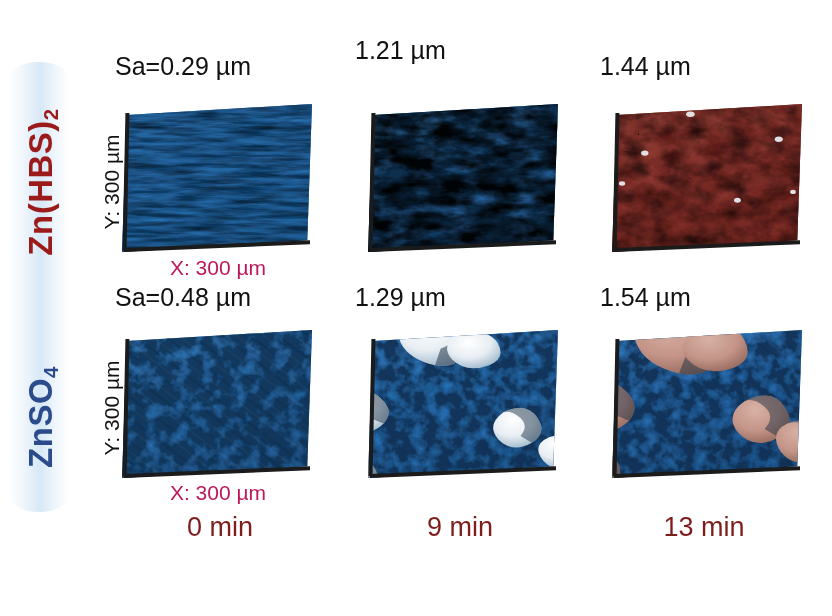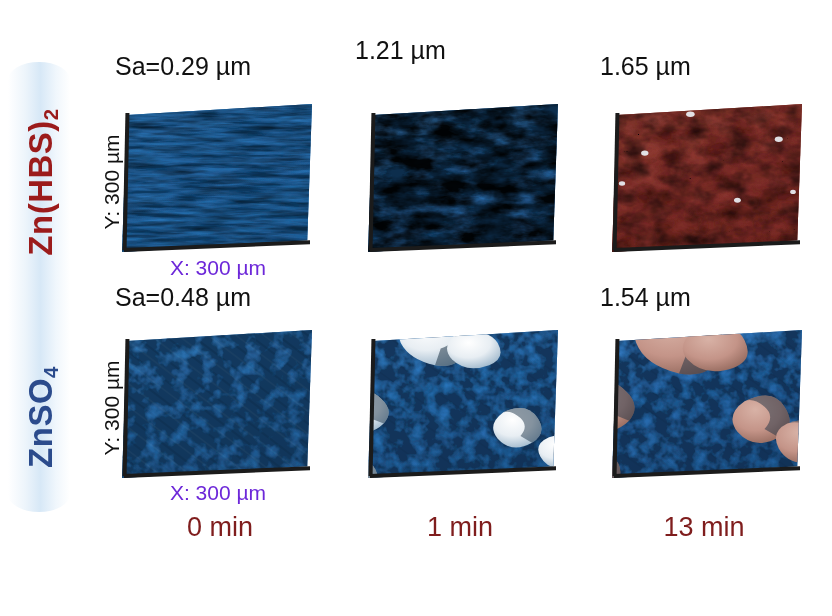--- a/index.html
+++ b/index.html
@@ -115,21 +115,21 @@
     font-size: 21px;
     color: #111111;
     white-space: nowrap;
     transform: rotate(-90deg);
     transform-origin: center center;
     width: 140px; text-align: center;
   }
   .axis-x {
     position: absolute;
     font-size: 21px;
-    color: #6d28d9;
+    color: #be185d;
     white-space: nowrap;
     text-align: center;
     width: 180px;
   }
 
   
   .time-label {
     position: absolute;
     font-size: 27px;
     color: #7f1d1d;
@@ -148,21 +148,21 @@
   <div class="row-label" id="row-label-znhbs">
     <span>Zn(HBS)</span><sub>2</sub>
   </div>
 
   <div class="row-label" id="row-label-znso4">
     <span>ZnSO</span><sub>4</sub>
   </div>
 
   <div class="sa-label" style="left:115px; top:52px; width:220px;">Sa=0.29 µm</div>
   <div class="sa-label" style="left:355px; top:36px; width:220px;">1.21 µm</div>
-  <div class="sa-label" style="left:600px; top:52px; width:220px;">1.65 µm</div>
+  <div class="sa-label" style="left:600px; top:52px; width:220px;">1.44 µm</div>
 
   <div class="afm-panel" style="left:122px; top:104px;">
     <div class="afm-surface">
       <svg class="afm-tex" viewBox="0 0 200 160" preserveAspectRatio="none">
         <defs>
           <linearGradient id="g_r1c1" x1="0" y1="0" x2="0.35" y2="1">
             <stop offset="0%" stop-color="#3A86C9"></stop>
             <stop offset="45%" stop-color="#2E79BE"></stop>
             <stop offset="100%" stop-color="#2A6FB0"></stop>
           </linearGradient>
@@ -273,20 +273,21 @@
       </svg>
     </div>
     <div class="afm-edge-left"></div>
     <div class="afm-edge-bottom"></div>
   </div>
 
   <div class="axis-y" style="left:42px; top:170px;">Y: 300 µm</div>
   <div class="axis-x" style="left:128px; top:256px;">X: 300 µm</div>
 
   <div class="sa-label" style="left:115px; top:283px; width:220px;">Sa=0.48 µm</div>
+  <div class="sa-label" style="left:355px; top:283px; width:220px;">1.29 µm</div>
   <div class="sa-label" style="left:600px; top:283px; width:220px;">1.54 µm</div>
 
   <div class="afm-panel" style="left:122px; top:330px;">
     <div class="afm-surface">
       <svg class="afm-tex" viewBox="0 0 200 160" preserveAspectRatio="none">
         <defs>
           <linearGradient id="g_r2c1" x1="0" y1="0" x2="0.3" y2="1">
             <stop offset="0%" stop-color="#3F88CA"></stop>
             <stop offset="50%" stop-color="#2E72B4"></stop>
             <stop offset="100%" stop-color="#27639D"></stop>
@@ -482,16 +483,16 @@
       </svg>
     </div>
     <div class="afm-edge-left"></div>
     <div class="afm-edge-bottom"></div>
   </div>
 
   <div class="axis-y" style="left:42px; top:396px;">Y: 300 µm</div>
   <div class="axis-x" style="left:128px; top:481px;">X: 300 µm</div>
 
   <div class="time-label" style="left:130px; top:512px;">0 min</div>
-  <div class="time-label" style="left:370px; top:512px;">1 min</div>
+  <div class="time-label" style="left:370px; top:512px;">9 min</div>
   <div class="time-label" style="left:614px; top:512px;">13 min</div>
 
 </div>
 
 </body></html>

